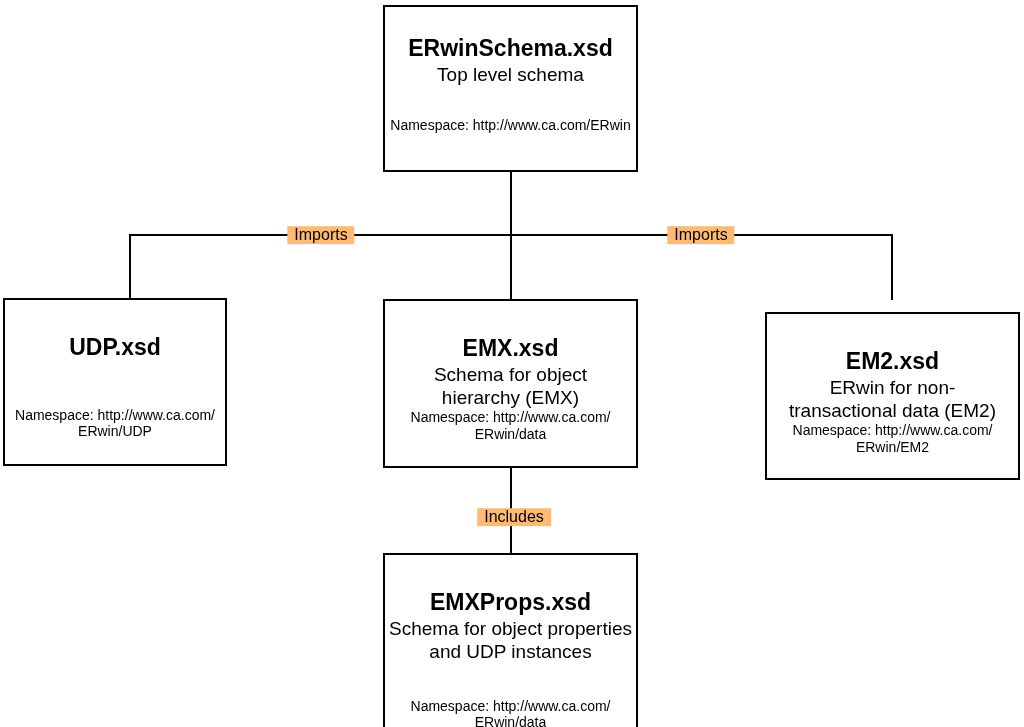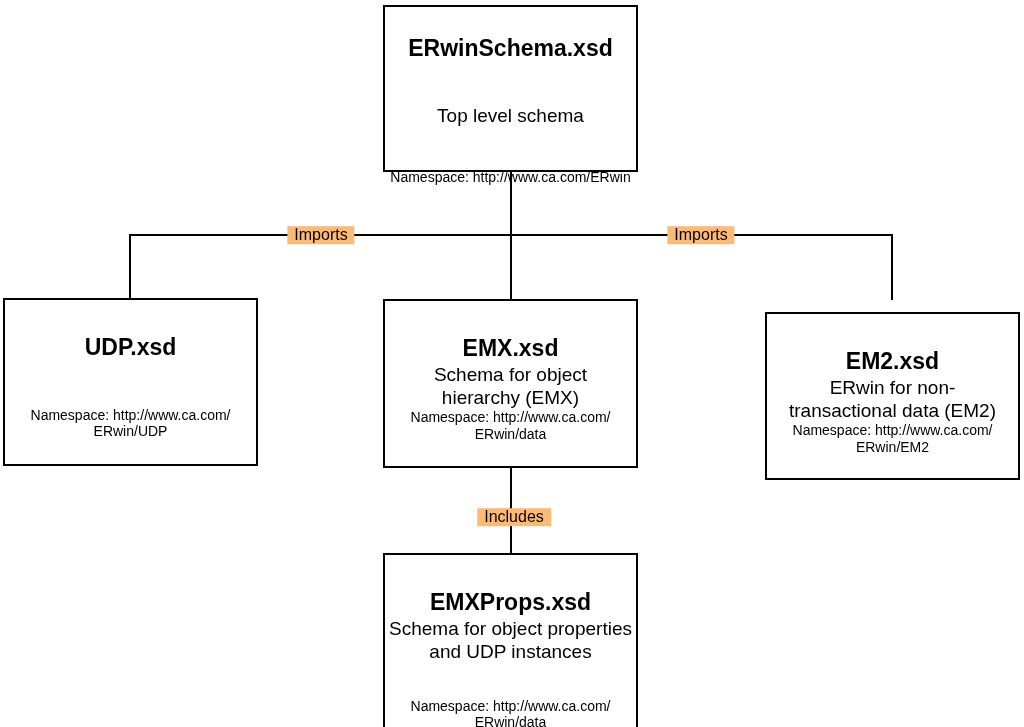--- a/index.html
+++ b/index.html
@@ -63,25 +63,25 @@
   .node-ns {
     font-size: 14px;
     line-height: 1.18;
     margin-top: auto;
     margin-bottom: 24px;
   }
   .node-ns div {
     white-space: nowrap;
   }
   .node--top .node-ns {
-    margin-bottom: 16px;
+    margin-bottom: 36px;
   }
   
-  #node-erwinschema { left: 383px; top: 5px;   width: 255px; height: 167px; gap: 41px; }
-  #node-udp         { left: 3px;   top: 298px; width: 255px; height: 168px; }
+  #node-erwinschema { left: 383px; top: 5px;   width: 255px; height: 167px; }
+  #node-udp         { left: 3px;   top: 298px; width: 224px; height: 168px; }
   #node-emx         { left: 383px; top: 299px; width: 255px; height: 169px; }
   #node-em2         { left: 765px; top: 312px; width: 255px; height: 168px; }
   #node-emxprops    { left: 383px; top: 553px; width: 255px; height: 204px; }
   
   #conn-top-vertical      { left: 510px; top: 172px; width: 2px;   height: 127px; }
   #conn-imports-horizontal{ left: 130px; top: 234px; width: 763px; height: 2px; }
   #conn-left-vertical     { left: 129px; top: 234px; width: 2px;   height: 64px; }
   #conn-right-vertical    { left: 891px; top: 234px; width: 2px;   height: 66px; }
   #conn-includes-vertical { left: 510px; top: 468px; width: 2px;   height: 85px; }
   

